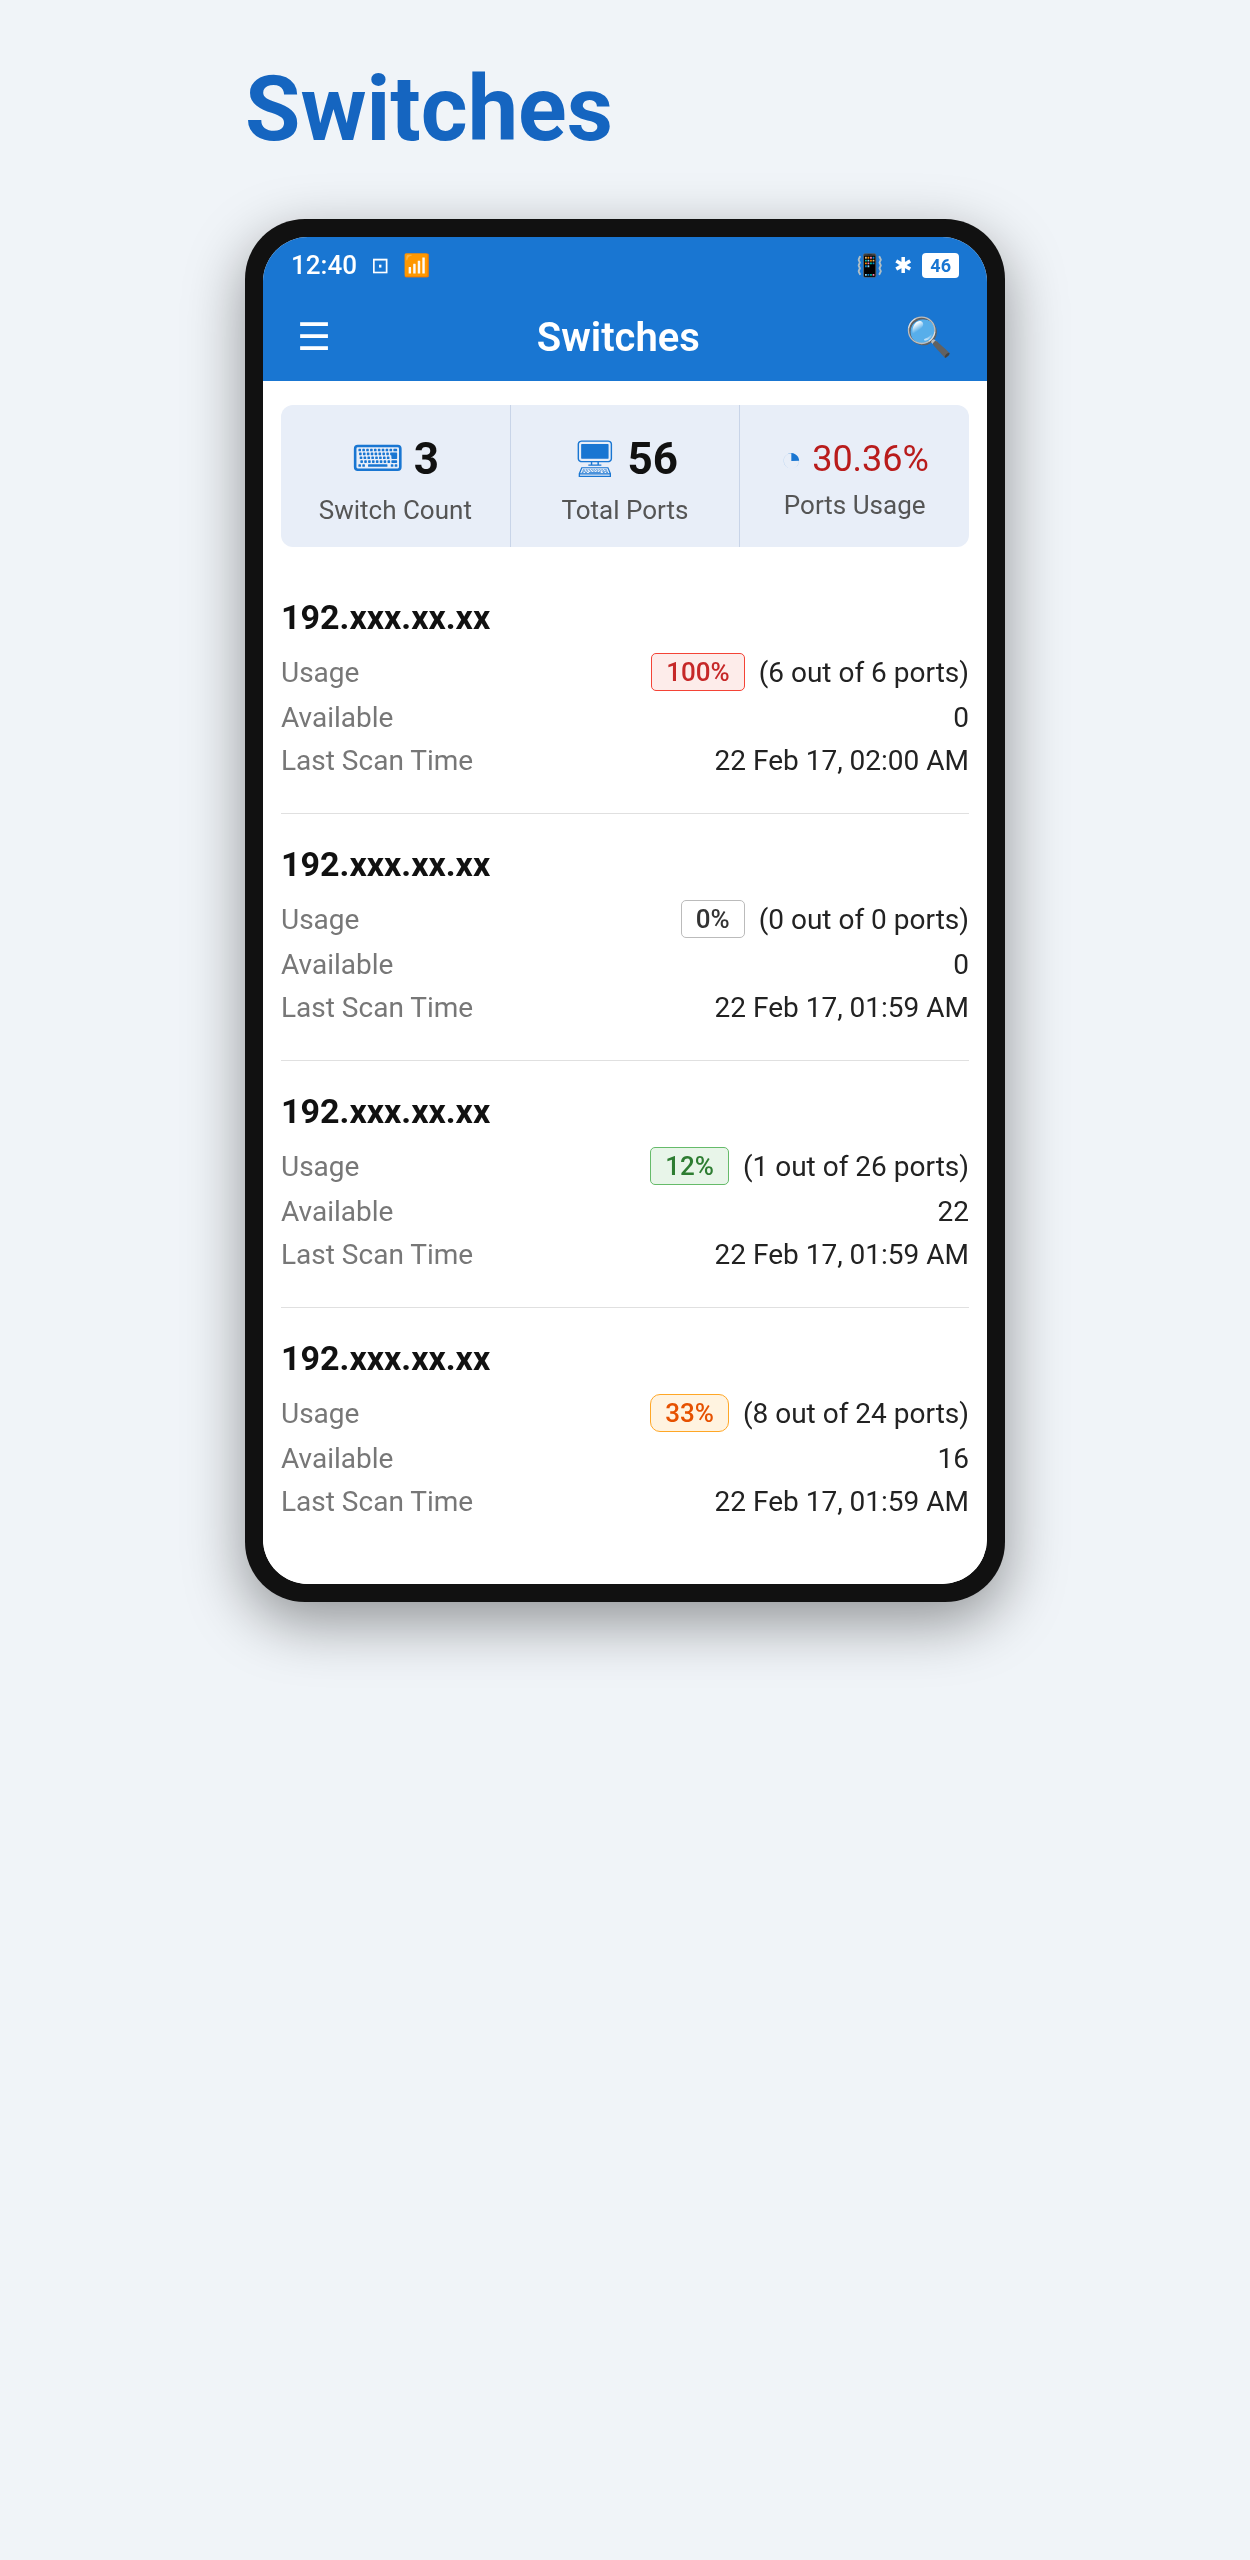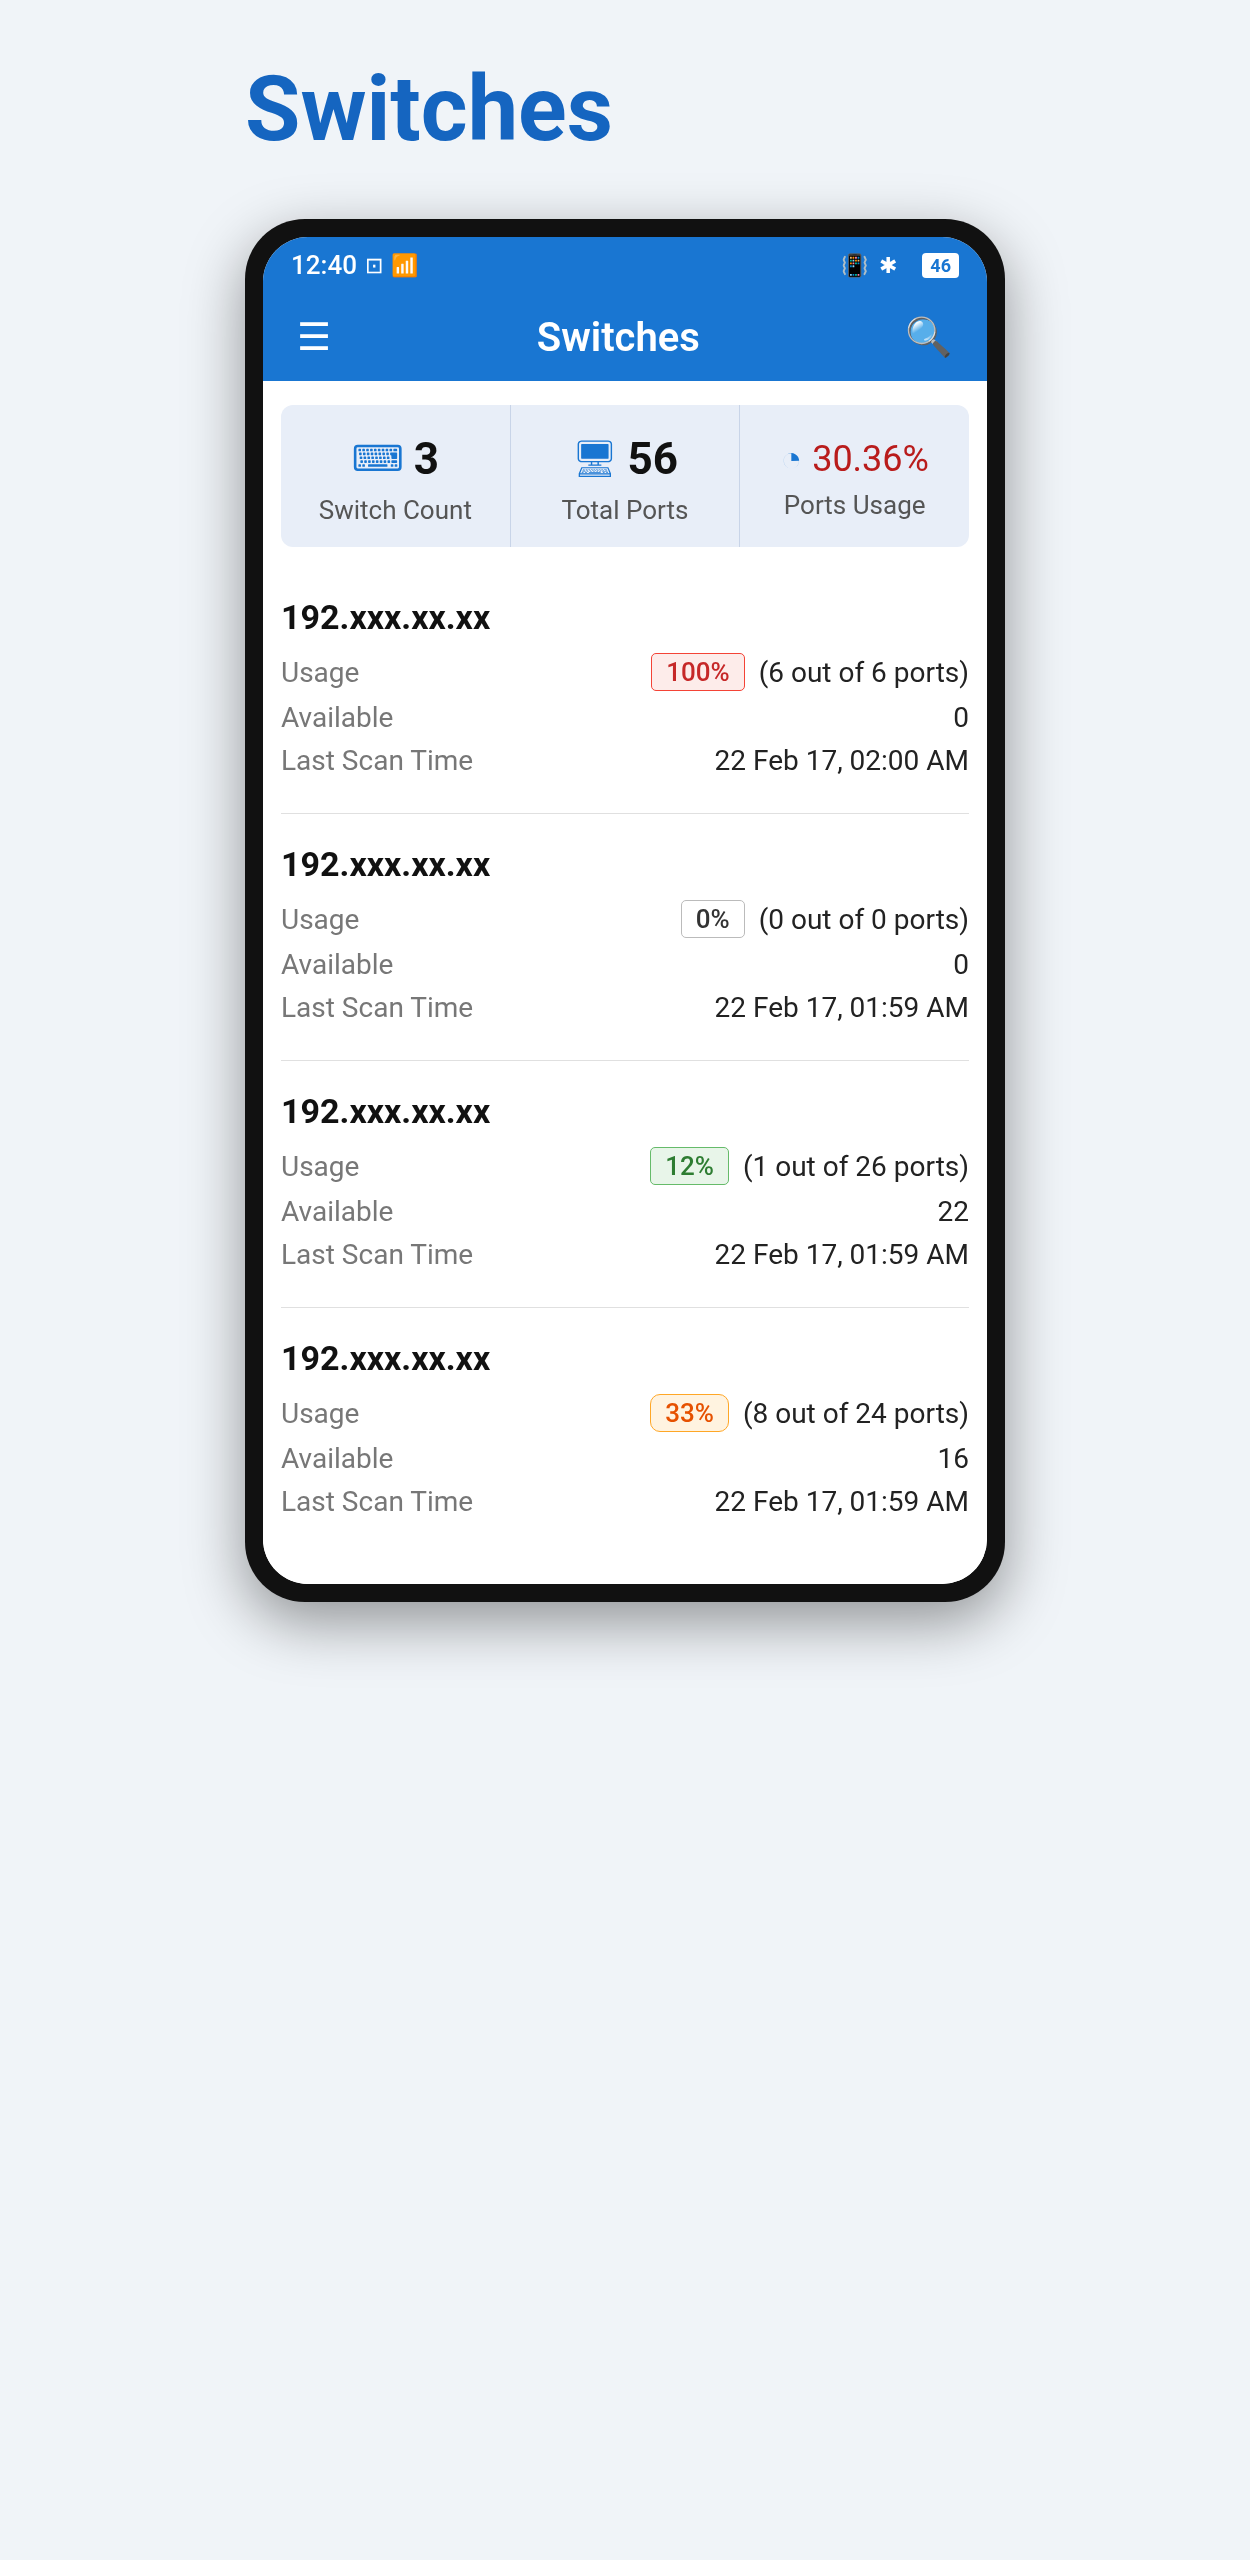--- a/index.html
+++ b/index.html
@@ -60,38 +60,37 @@
       padding: 10px 28px;
       height: 56px;
     }
 
     .status-left {
       color: #fff;
       font-size: 26px;
       font-weight: 500;
       display: flex;
       align-items: center;
-      gap: 8px;
+      gap: 14px;
     }
 
     .status-right {
       display: flex;
       align-items: center;
       gap: 10px;
       color: #fff;
     }
 
     .battery-badge {
       background: #fff;
       color: #1976D2;
       font-size: 18px;
       font-weight: 700;
       padding: 2px 8px;
       border-radius: 4px;
-      margin-left: 15px;
     }
 
     
     .app-bar {
       background: #1976D2;
       display: flex;
       align-items: center;
       justify-content: space-between;
       padding: 0 26px;
       height: 88px;

